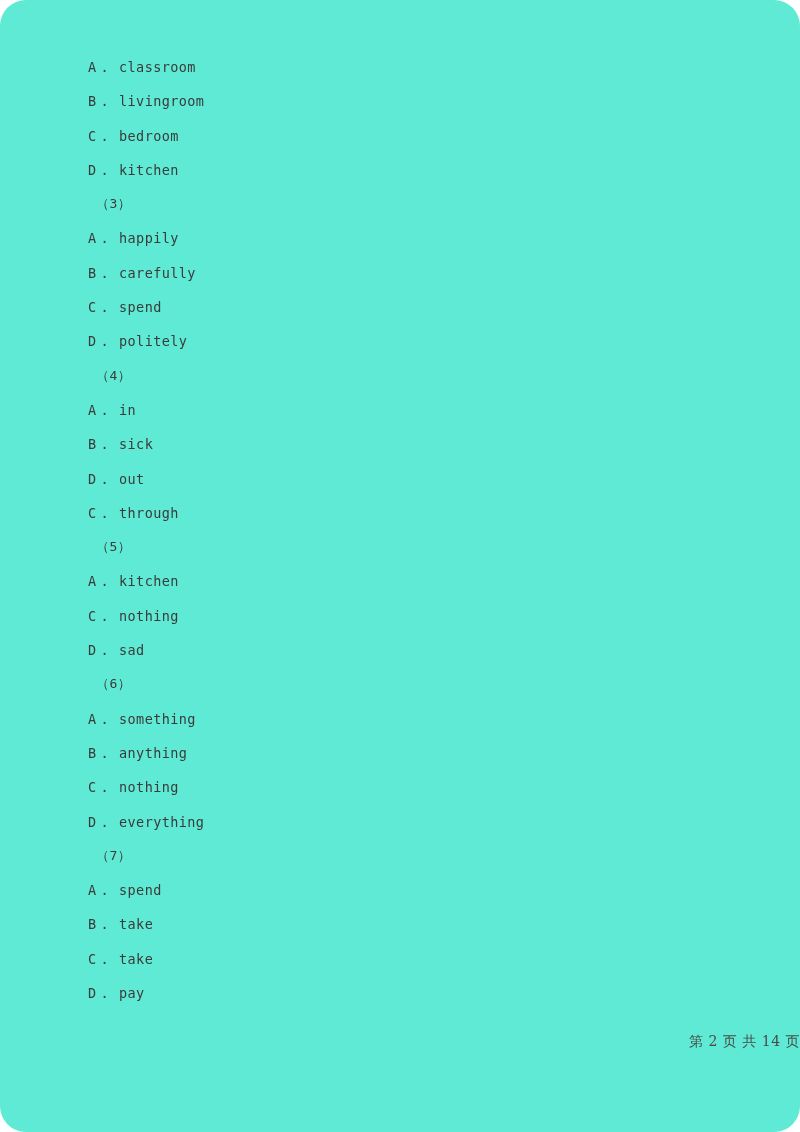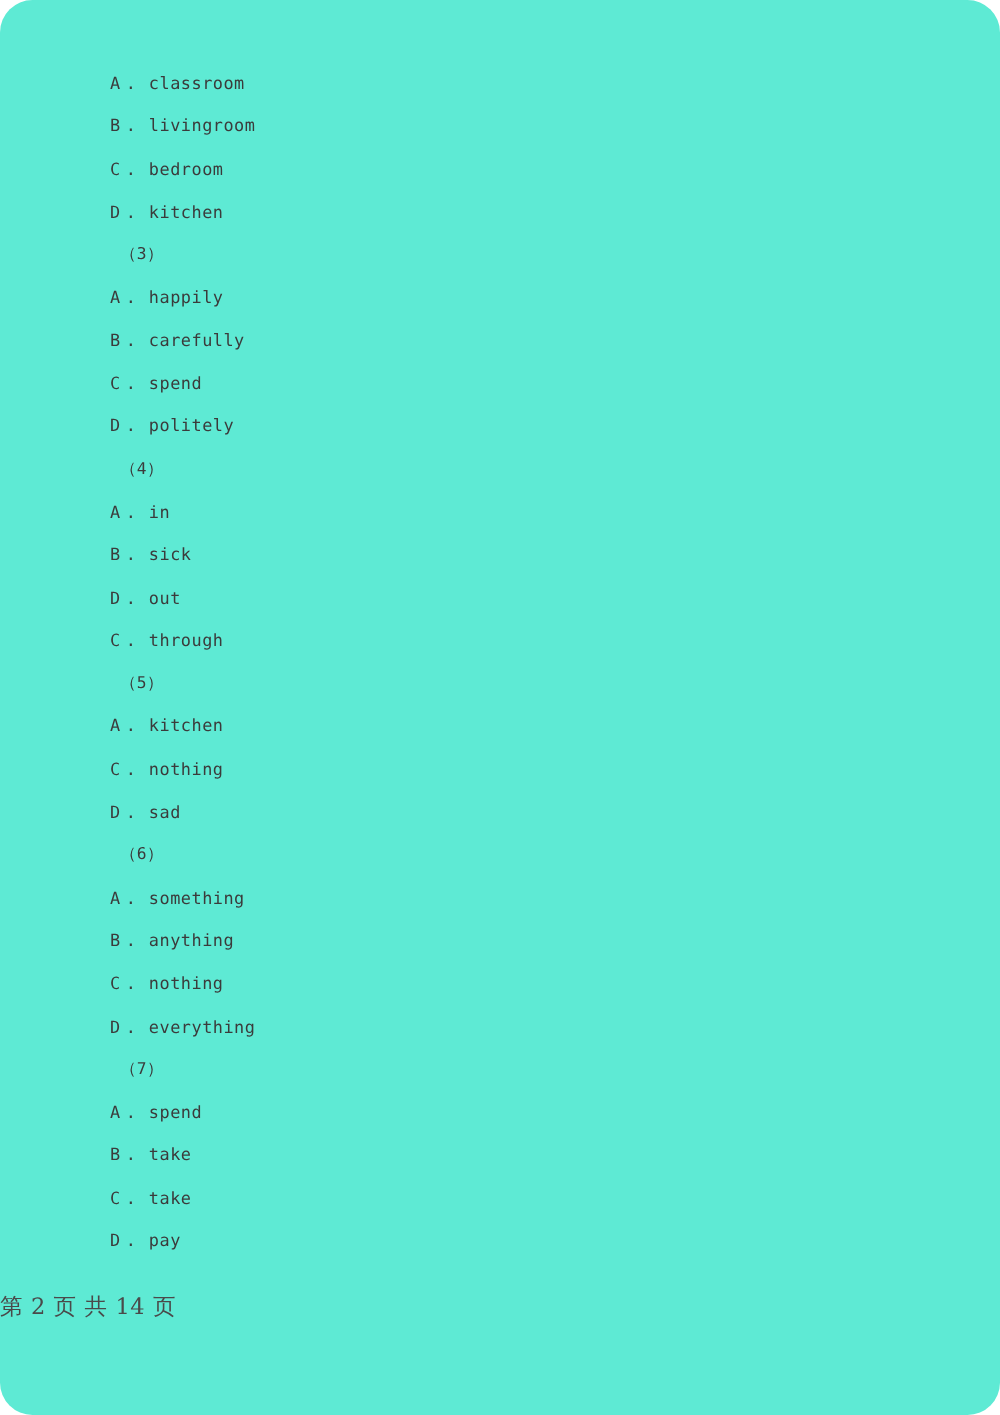--- a/index.html
+++ b/index.html
@@ -64,23 +64,23 @@
   .qmarker {
     padding-left: 8px;
     font-size: 13px;
   }
 
   .footer {
     position: absolute;
     left: 0;
     top: 1033px;
     width: 800px;
-    text-align: left;
+    text-align: right;
     font-family: "DejaVu Serif", "Liberation Serif", serif;
-    font-size: 18px;
+    font-size: 14px;
     color: #4a4a4a;
     white-space: pre;
     letter-spacing: 0.5px;
   }
 </style>
 </head>
 <body>
 
 <div class="page">
   <div class="content">

